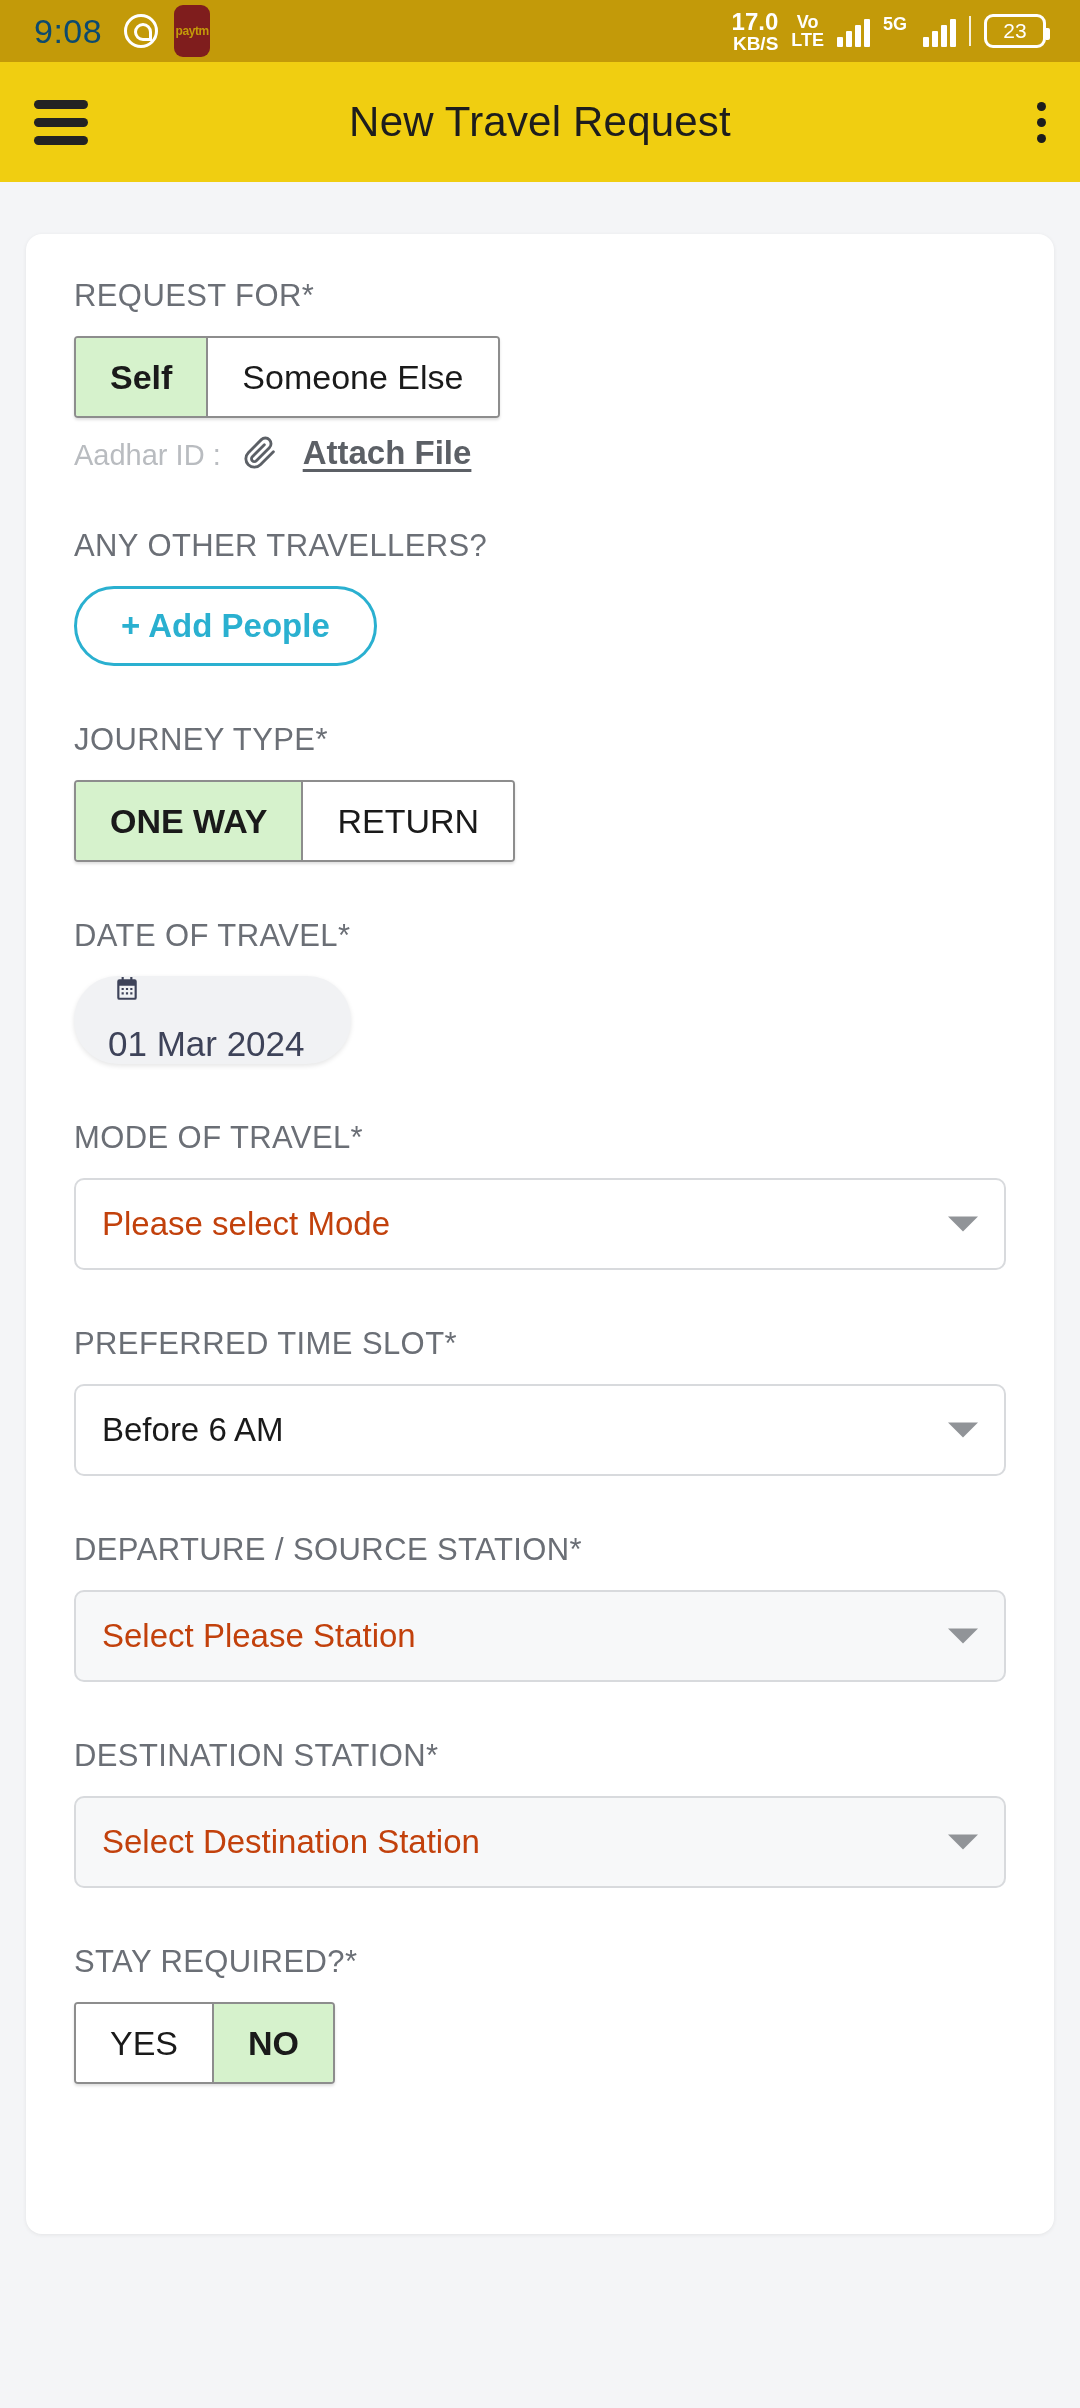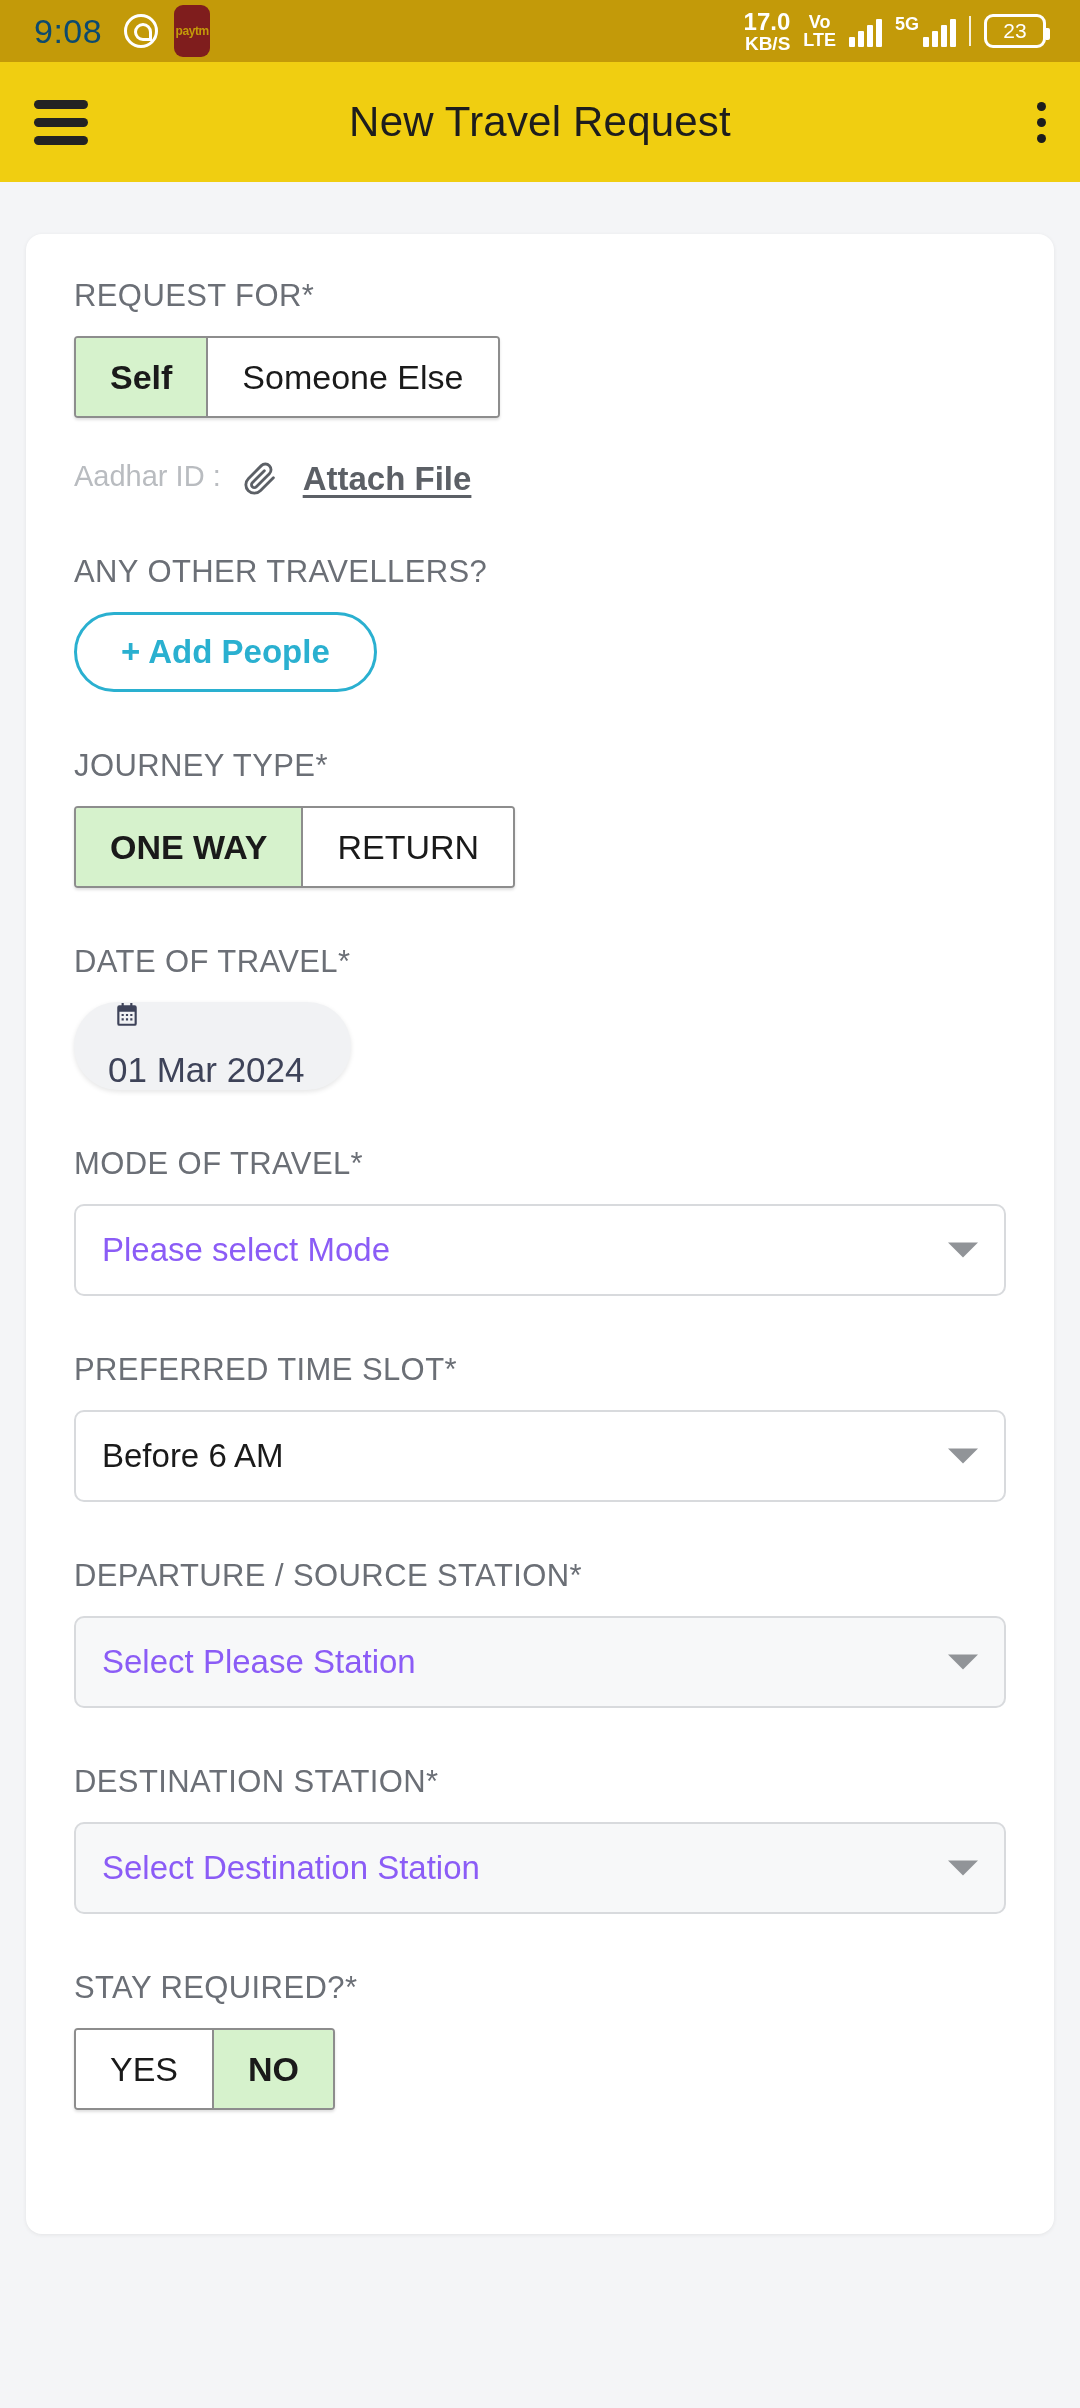--- a/index.html
+++ b/index.html
@@ -59,21 +59,21 @@
   }
   .sb-right { margin-left: auto; display: flex; align-items: center; gap: 13px; }
   .sb-kbs { line-height: 1.0; text-align: right; }
   .sb-kbs .l1 { font-size: 24px; font-weight: bold; }
   .sb-kbs .l2 { font-size: 19px; font-weight: bold; }
   .sb-volte { line-height: 1.0; text-align: center; font-size: 18px; font-weight: bold; }
   .bars { display: flex; align-items: flex-end; gap: 3px; height: 32px; }
   .bars i { display: block; width: 6px; background: #fff; border-radius: 1px; }
   .bars i:nth-child(1){height:10px} .bars i:nth-child(2){height:16px}
   .bars i:nth-child(3){height:22px} .bars i:nth-child(4){height:28px}
-  .sig-group { display: flex; align-items: flex-end; gap: 4px; }
+  .sig-group { display: flex; align-items: flex-end; gap: 16px; }
   .fiveg { font-size: 18px; font-weight: bold; line-height: 1; padding-bottom: 14px; }
   .simdiv { width: 2px; height: 30px; background: #fff; opacity: .85; }
   .battery {
     width: 62px; height: 34px;
     border: 3px solid #fff; border-radius: 9px;
     display: flex; align-items: center; justify-content: center;
     font-size: 21px; font-weight: 500;
     position: relative;
   }
   .battery::after {
@@ -148,22 +148,22 @@
     white-space: nowrap;
   }
   .seg .opt:last-child { border-right: none; }
   .seg .opt.active {
     background: #d6f2cc;
     font-weight: bold;
   }
 
   
   .aadhar-row {
-    display: flex; align-items: flex-start;
-    margin-top: 42px;
+    display: flex; align-items: flex-end;
+    margin-top: 16px;
     gap: 22px;
   }
   .aadhar-label { font-size: 29px; color: #b9bcc0; }
   .attach-wrap { display: flex; align-items: center; gap: 26px; cursor: pointer; }
   .clip-icon { width: 34px; height: 34px; color: #5c6066; display:block; }
   .attach-text {
     font-size: 33px; font-weight: bold; color: #5c6066;
     text-decoration: underline; text-underline-offset: 5px;
   }
 
@@ -199,21 +199,21 @@
     height: 92px;
     border: 2px solid #d8dadd;
     border-radius: 10px;
     background: #ffffff;
     display: flex; align-items: center;
     padding: 0 70px 0 26px;
     cursor: pointer;
   }
   .select.muted { background: #f7f8f9; }
   .select .val { font-size: 33px; color: #1a1a1a; }
-  .select .val.placeholder { color: #8b5cf6; }
+  .select .val.placeholder { color: #c2410c; }
   .caret {
     position: absolute; right: 26px; top: 50%;
     transform: translateY(-50%);
     width: 0; height: 0;
     border-left: 15px solid transparent;
     border-right: 15px solid transparent;
     border-top: 15px solid #919498;
   }
 </style>
 </head>

